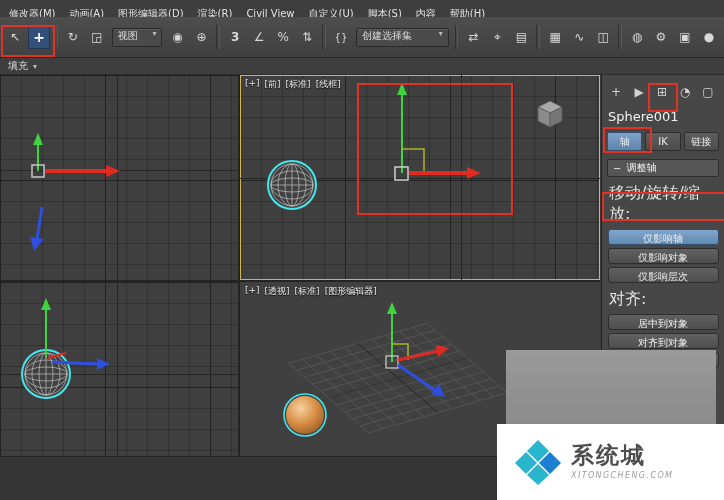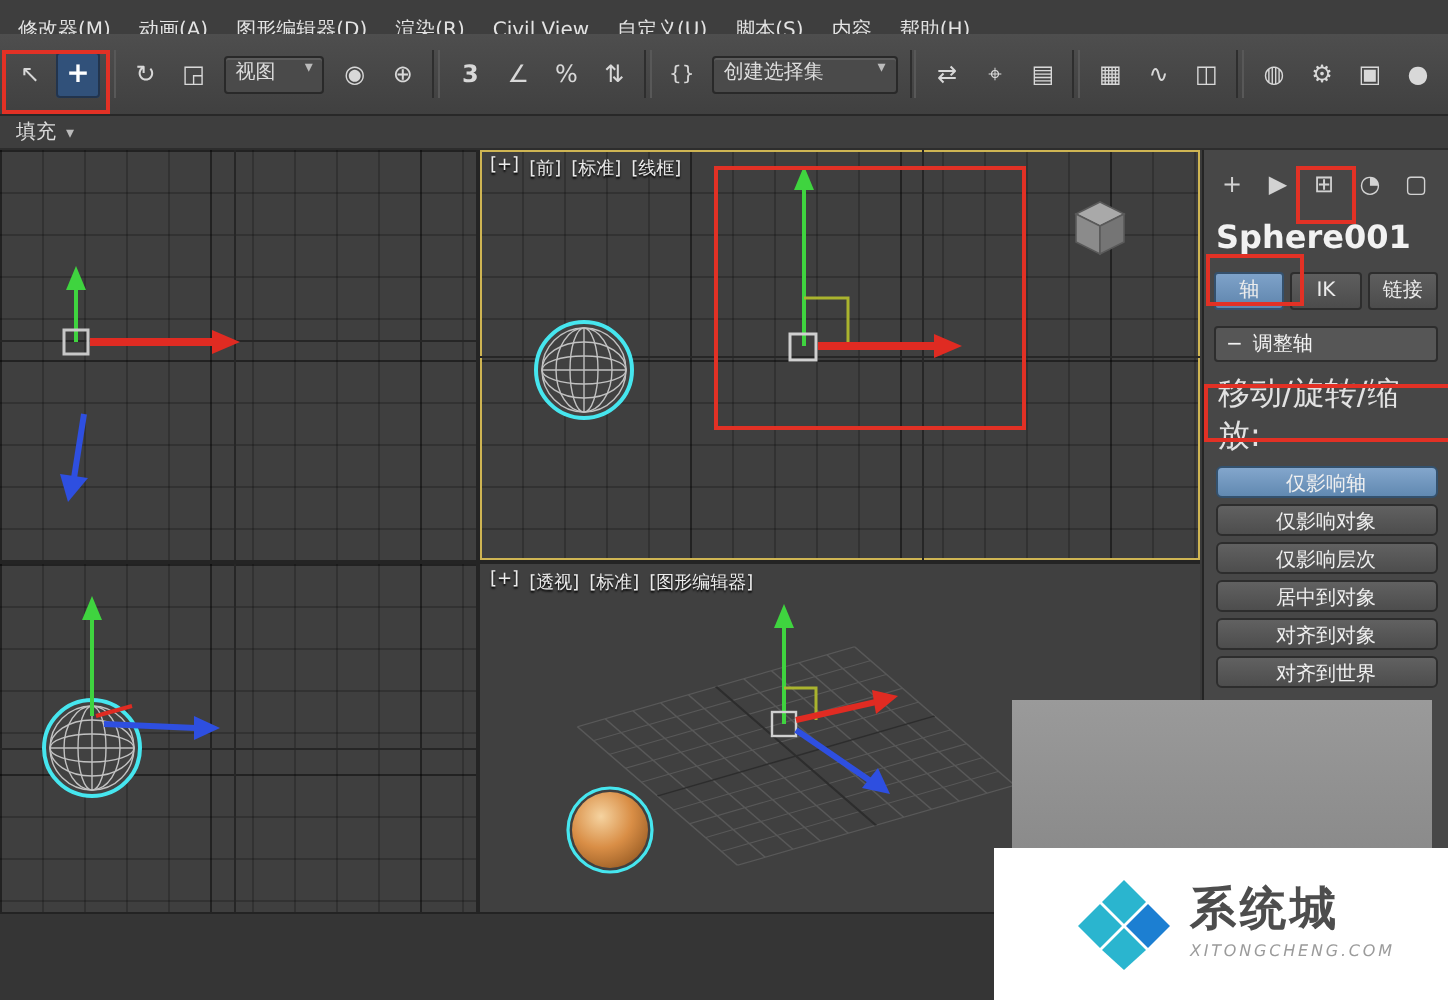--- a/index.html
+++ b/index.html
@@ -1,21 +1,21 @@
 <!DOCTYPE html>
 <html><head>
 <meta charset="utf-8">
 <style>
   html,body{margin:0;padding:0;background:#222;}
   #app{position:relative;width:724px;height:500px;background:#3a3a3a;overflow:hidden;
        font-family:"DejaVu Sans","Liberation Sans",sans-serif;user-select:none;}
 
   
   .menubar{position:absolute;left:0;top:0;width:724px;height:31px;background:#3e3e3e;
-           border-bottom:1px solid #f9a8d4;display:flex;align-items:center;padding-left:2px;box-sizing:border-box;}
+           border-bottom:5px solid #f9a8d4;display:flex;align-items:center;padding-left:2px;box-sizing:border-box;}
   .menu-item{font-size:10px;color:#e3e3e3;padding:0 7px;line-height:17px;white-space:nowrap;cursor:default;}
 
   
   .toolbar{position:absolute;left:0;top:17px;width:724px;height:41px;
            background:linear-gradient(#4e4e4e,#404040);border-bottom:1px solid #282828;
            display:flex;align-items:center;padding:0 3px;box-sizing:border-box;}
   .tbtn{width:22px;height:23px;min-width:22px;display:flex;align-items:center;justify-content:center;
         color:#d8d8d8;font-size:12px;border-radius:2px;margin:0 1px;}
   .tbtn.pressed{background:#31517a;box-shadow:inset 0 0 0 1px #22344d;color:#fff;}
   .tsep{width:2px;height:24px;border-left:1px solid #2e2e2e;border-right:1px solid #585858;margin:0 3px;}
@@ -45,42 +45,42 @@
   .vp-label span{cursor:default;}
   .axv{position:absolute;width:1px;top:0;bottom:0;background:#262626;}
   .axh{position:absolute;height:1px;left:0;right:0;background:#262626;}
   .gz{position:absolute;z-index:3;}
 
   
   .cmd-panel{position:absolute;left:601px;top:75px;width:123px;height:381px;background:#474747;
              border-left:1px solid #242424;box-sizing:border-box;}
   .panel-icons{display:flex;align-items:center;gap:7px;padding:10px 6px 4px;color:#d2d2d2;font-size:12px;}
   .panel-icon{width:16px;text-align:center;}
-  .obj-name{font-size:16px;color:#f2f2f2;padding:6px 6px 4px;font-weight:bold;}
+  .obj-name{font-size:13px;color:#f2f2f2;padding:6px 6px 4px;}
   .subtabs{display:flex;gap:3px;padding:0 5px;margin-top:4px;}
   .subtab{height:17px;line-height:17px;text-align:center;font-size:10px;color:#ececec;
           background:linear-gradient(#5e5e5e,#4c4c4c);border:1px solid #2d2d2d;border-radius:2px;flex:1;}
   .subtab.active{background:linear-gradient(#7ea2c9,#5f85ad);border-color:#34506c;}
   .rollout-hd{margin:8px 5px 0;height:16px;background:#565656;border:1px solid #2d2d2d;border-radius:2px;
               display:flex;align-items:center;gap:5px;padding:0 5px;font-size:10px;color:#f2f2f2;}
   .panel-label{font-size:16px;color:#e2e2e2;padding:6px 7px 1px;}
   .pbtn{display:block;width:111px;margin:3px auto 0;height:16px;line-height:18px;text-align:center;
         font-size:10px;color:#f0f0f0;background:linear-gradient(#616161,#4d4d4d);
         border:1px solid #2d2d2d;border-radius:3px;box-sizing:border-box;}
   .pbtn.active{background:linear-gradient(#83a6cc,#6189b1);border-color:#33516e;}
 
   
   .statusbar{position:absolute;left:0;top:456px;width:724px;height:44px;background:#353535;
              border-top:1px solid #232323;}
 
   
   .censor{position:absolute;left:506px;top:350px;width:210px;height:78px;z-index:20;
           background:linear-gradient(#9a9a9a,#8a8a8a);}
   .watermark{position:absolute;left:497px;top:424px;width:227px;height:76px;background:#fff;z-index:21;
-             display:flex;align-items:center;gap:10px;padding-left:42px;box-sizing:border-box;}
+             display:flex;align-items:center;gap:10px;padding-left:18px;box-sizing:border-box;}
   .wm-title{font-size:23px;font-weight:bold;color:#4d4d4d;letter-spacing:2px;line-height:1;}
   .wm-domain{font-size:8px;color:#9b9b9b;letter-spacing:1.4px;margin-top:4px;font-style:italic;}
   .anno{position:absolute;border:2px solid #e23125;z-index:40;pointer-events:none;}
 </style>
 </head>
 <body>
 
 <div id="app">
 
   <div class="menubar">
@@ -269,20 +269,21 @@
       <span class="subtab">链接</span>
     </div>
     <div class="rollout-hd">
       <span>−</span>
       <span>调整轴</span>
     </div>
     <div class="panel-label">移动/旋转/缩放:</div>
     <span class="pbtn active">仅影响轴</span>
     <span class="pbtn">仅影响对象</span>
     <span class="pbtn">仅影响层次</span>
+    <div class="panel-label">对齐:</div>
     <span class="pbtn">居中到对象</span>
     <span class="pbtn">对齐到对象</span>
     <span class="pbtn">对齐到世界</span>
     <div class="panel-label">轴:</div>
   </div>
 
   <div class="statusbar"></div>
 
   <div class="censor"></div>
 

